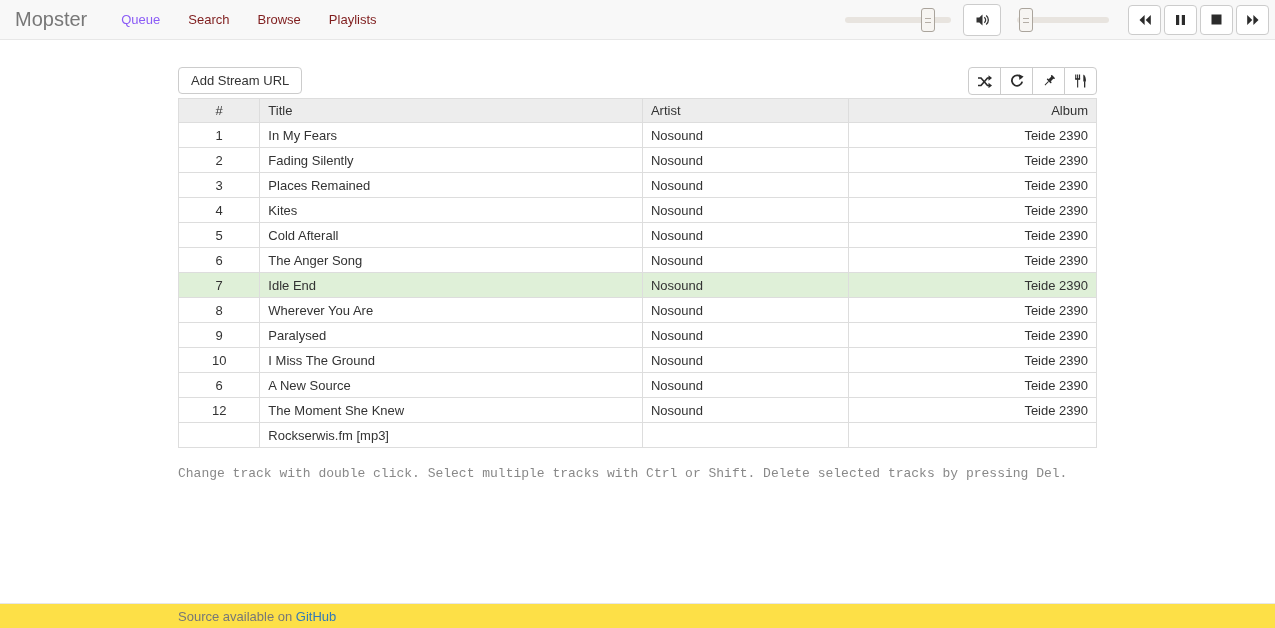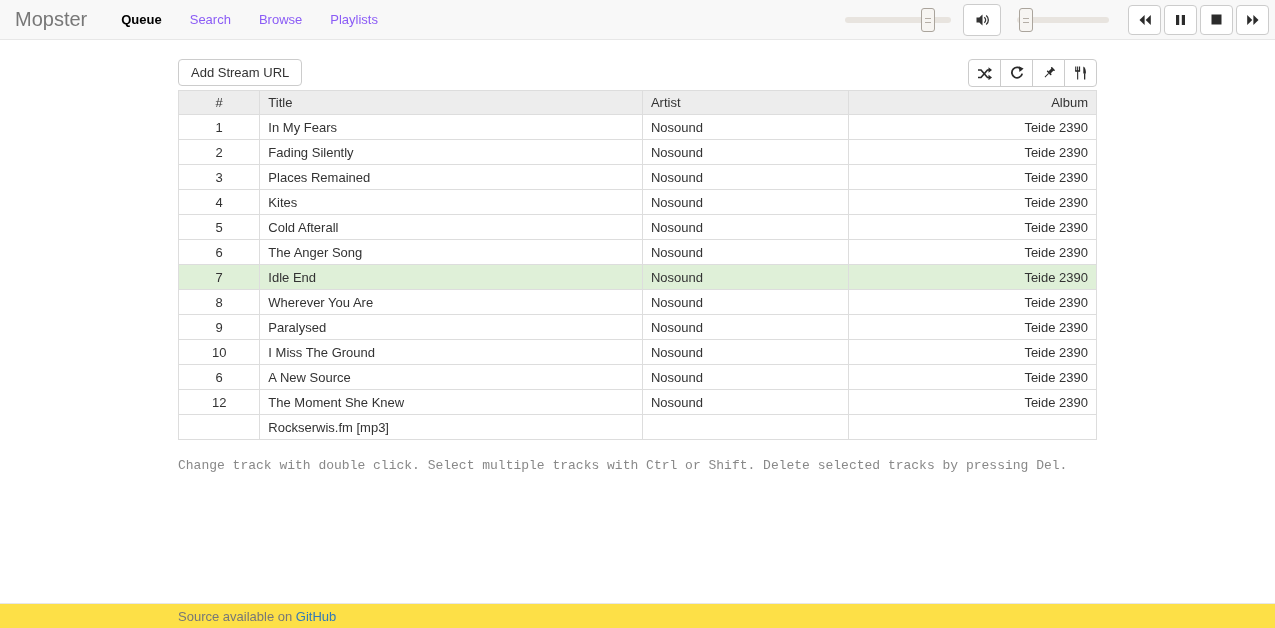--- a/index.html
+++ b/index.html
@@ -27,26 +27,26 @@
     font-size: 20px;
     color: #777;
     padding-right: 20px;
     cursor: pointer;
   }
   .nav-links { display: flex; list-style: none; }
   .nav-links li a {
     display: block;
     padding: 0 14px;
     font-size: 13px;
-    color: #8b5cf6;
+    color: #7f1d1d;
     text-decoration: none;
     line-height: 39px;
     cursor: pointer;
   }
-  .nav-links li.active a { color: #000000; font-weight: bold; }
+  .nav-links li.active a { color: #8b5cf6; font-weight: normal; }
 
   .nav-right { margin-left: auto; display: flex; align-items: center; }
 
   .slider {
     position: relative;
     height: 32px;
     cursor: pointer;
   }
   .slider .track {
     position: absolute;
@@ -94,21 +94,21 @@
   .transport { display: flex; margin-left: 16px; }
   .transport .btn { width: 33px; height: 30px; margin-left: 3px; }
 
   .icon svg { display: block; }
 
   
   .main { flex: 1 1 auto; }
   .container { width: 919px; margin: 0 auto; }
 
   .toolbar {
-    margin-top: 19px;
+    margin-top: 27px;
     display: flex;
     align-items: flex-start;
     justify-content: space-between;
   }
   .add-stream-btn { padding: 5px 12px; height: 27px; }
 
   .btn-group { display: flex; }
   .btn-group .btn {
     width: 33px; height: 28px;
     border-radius: 0;

